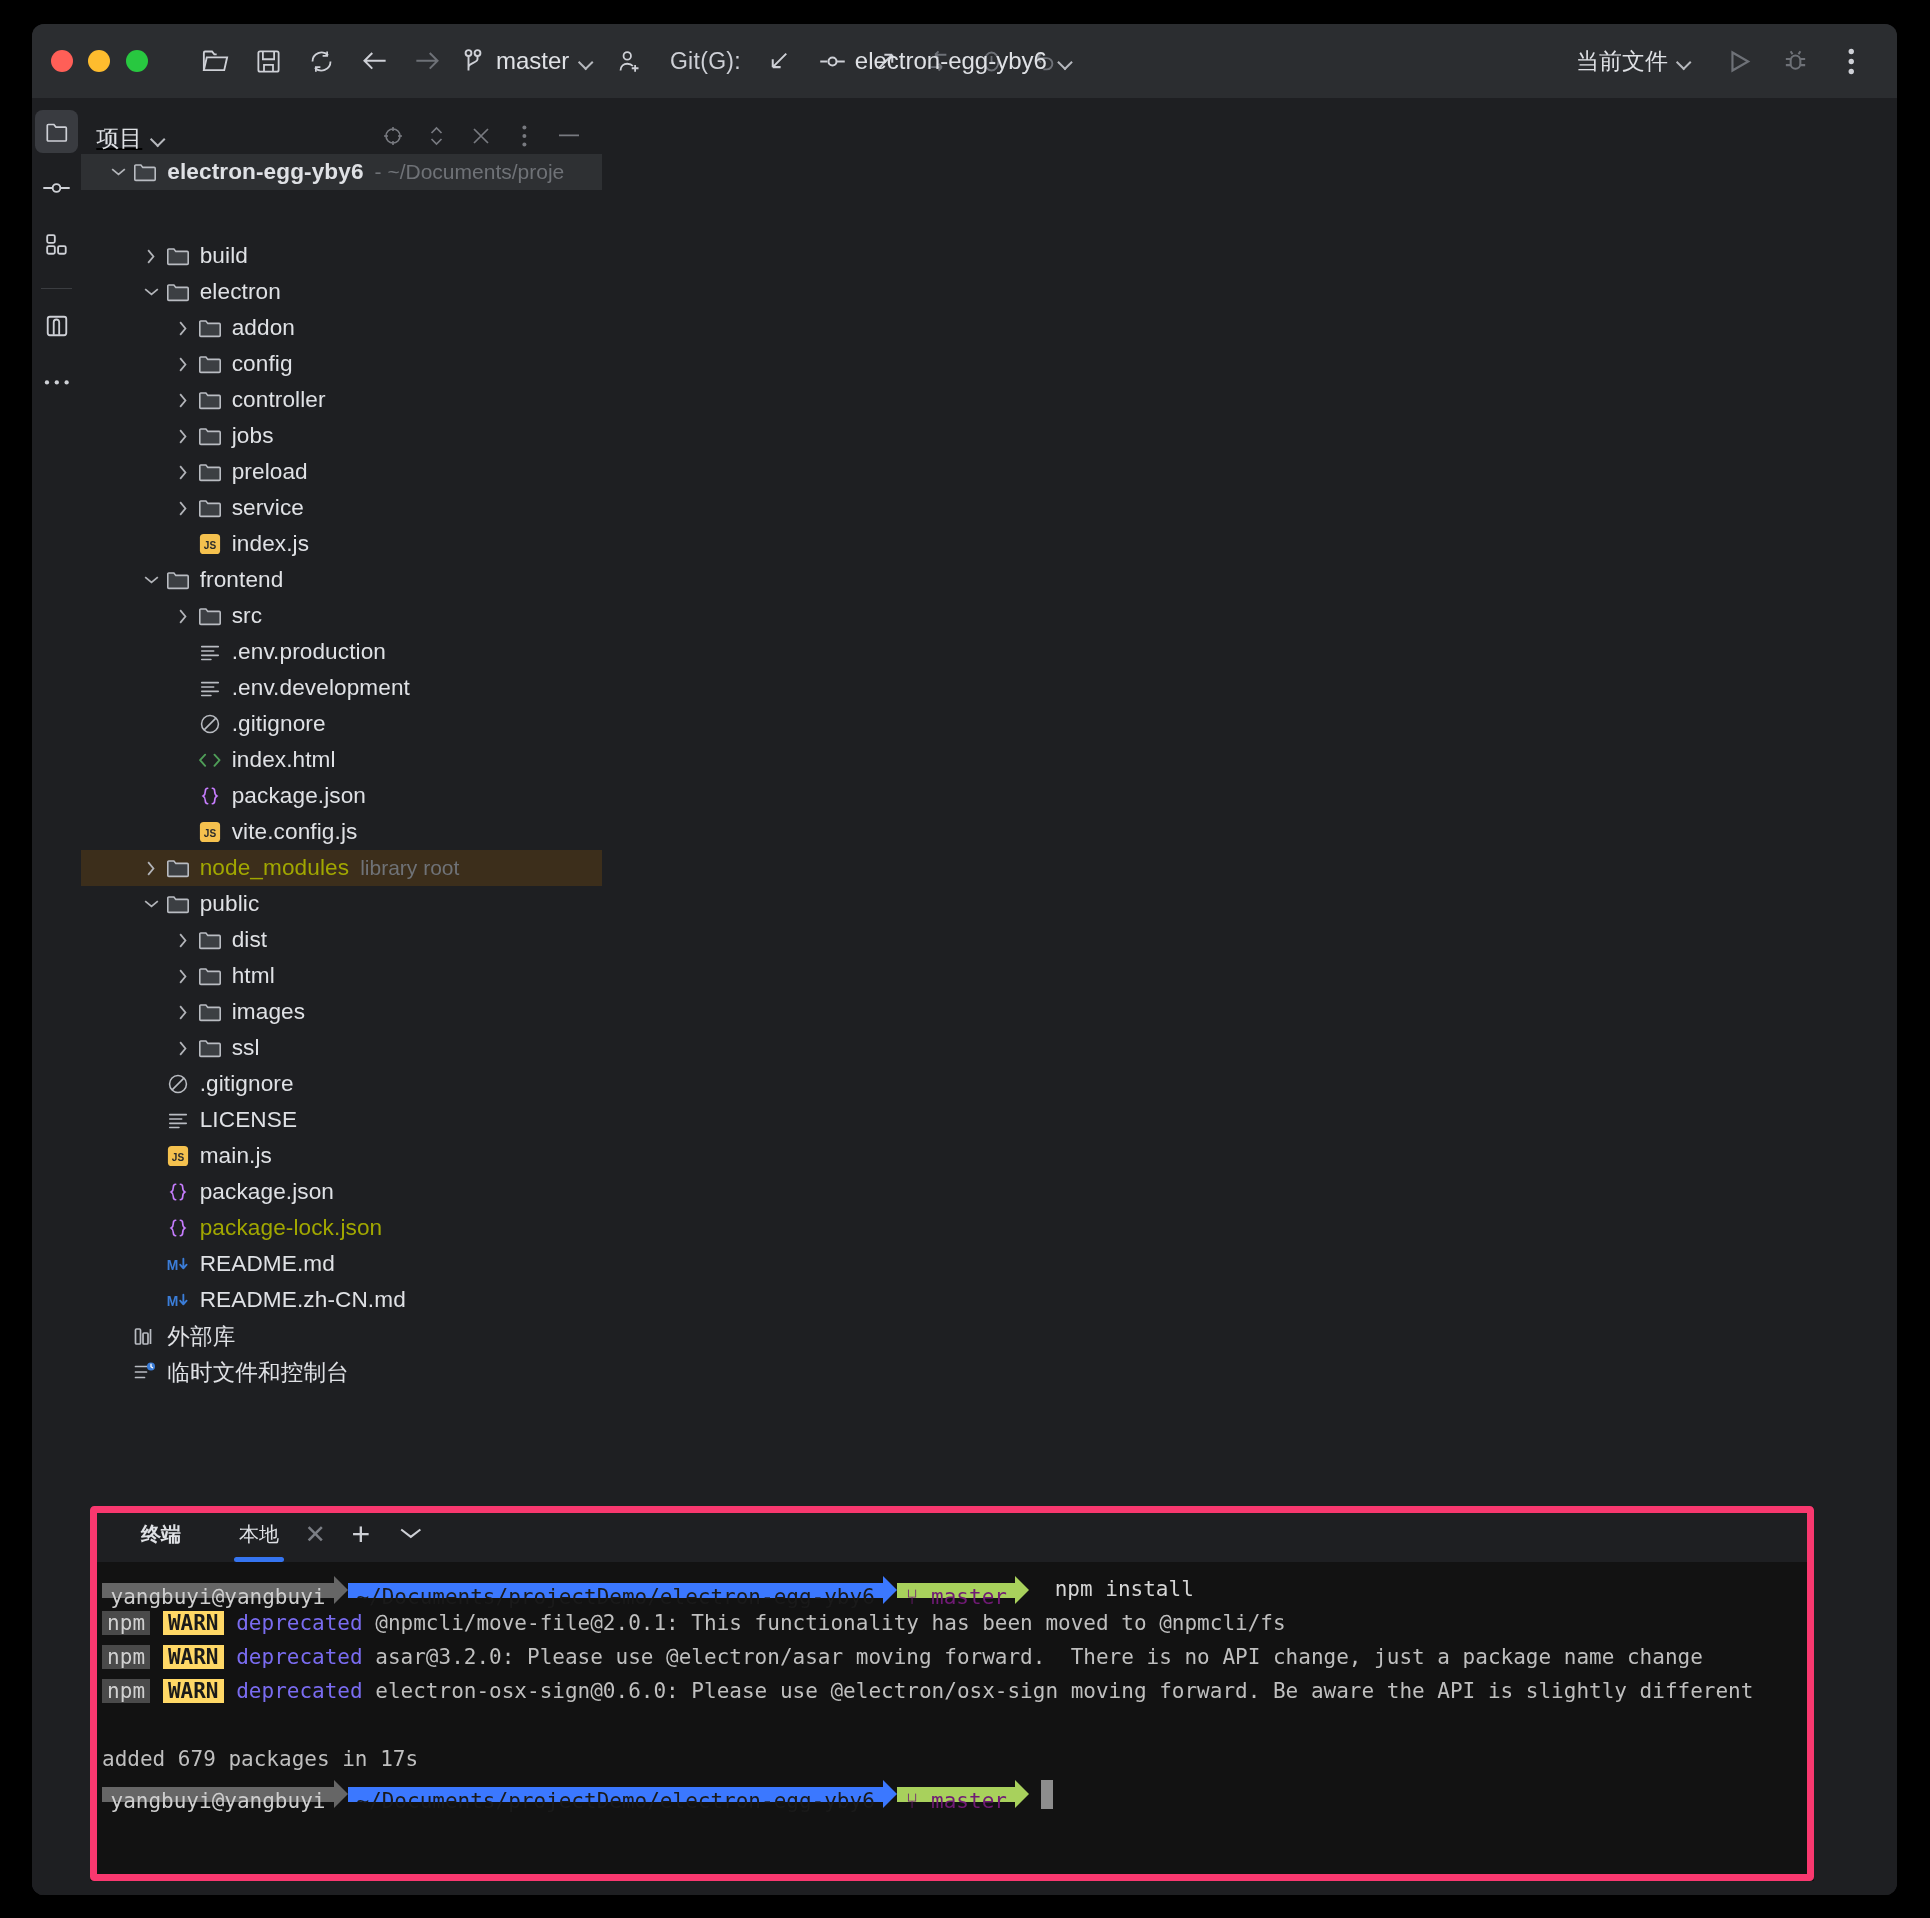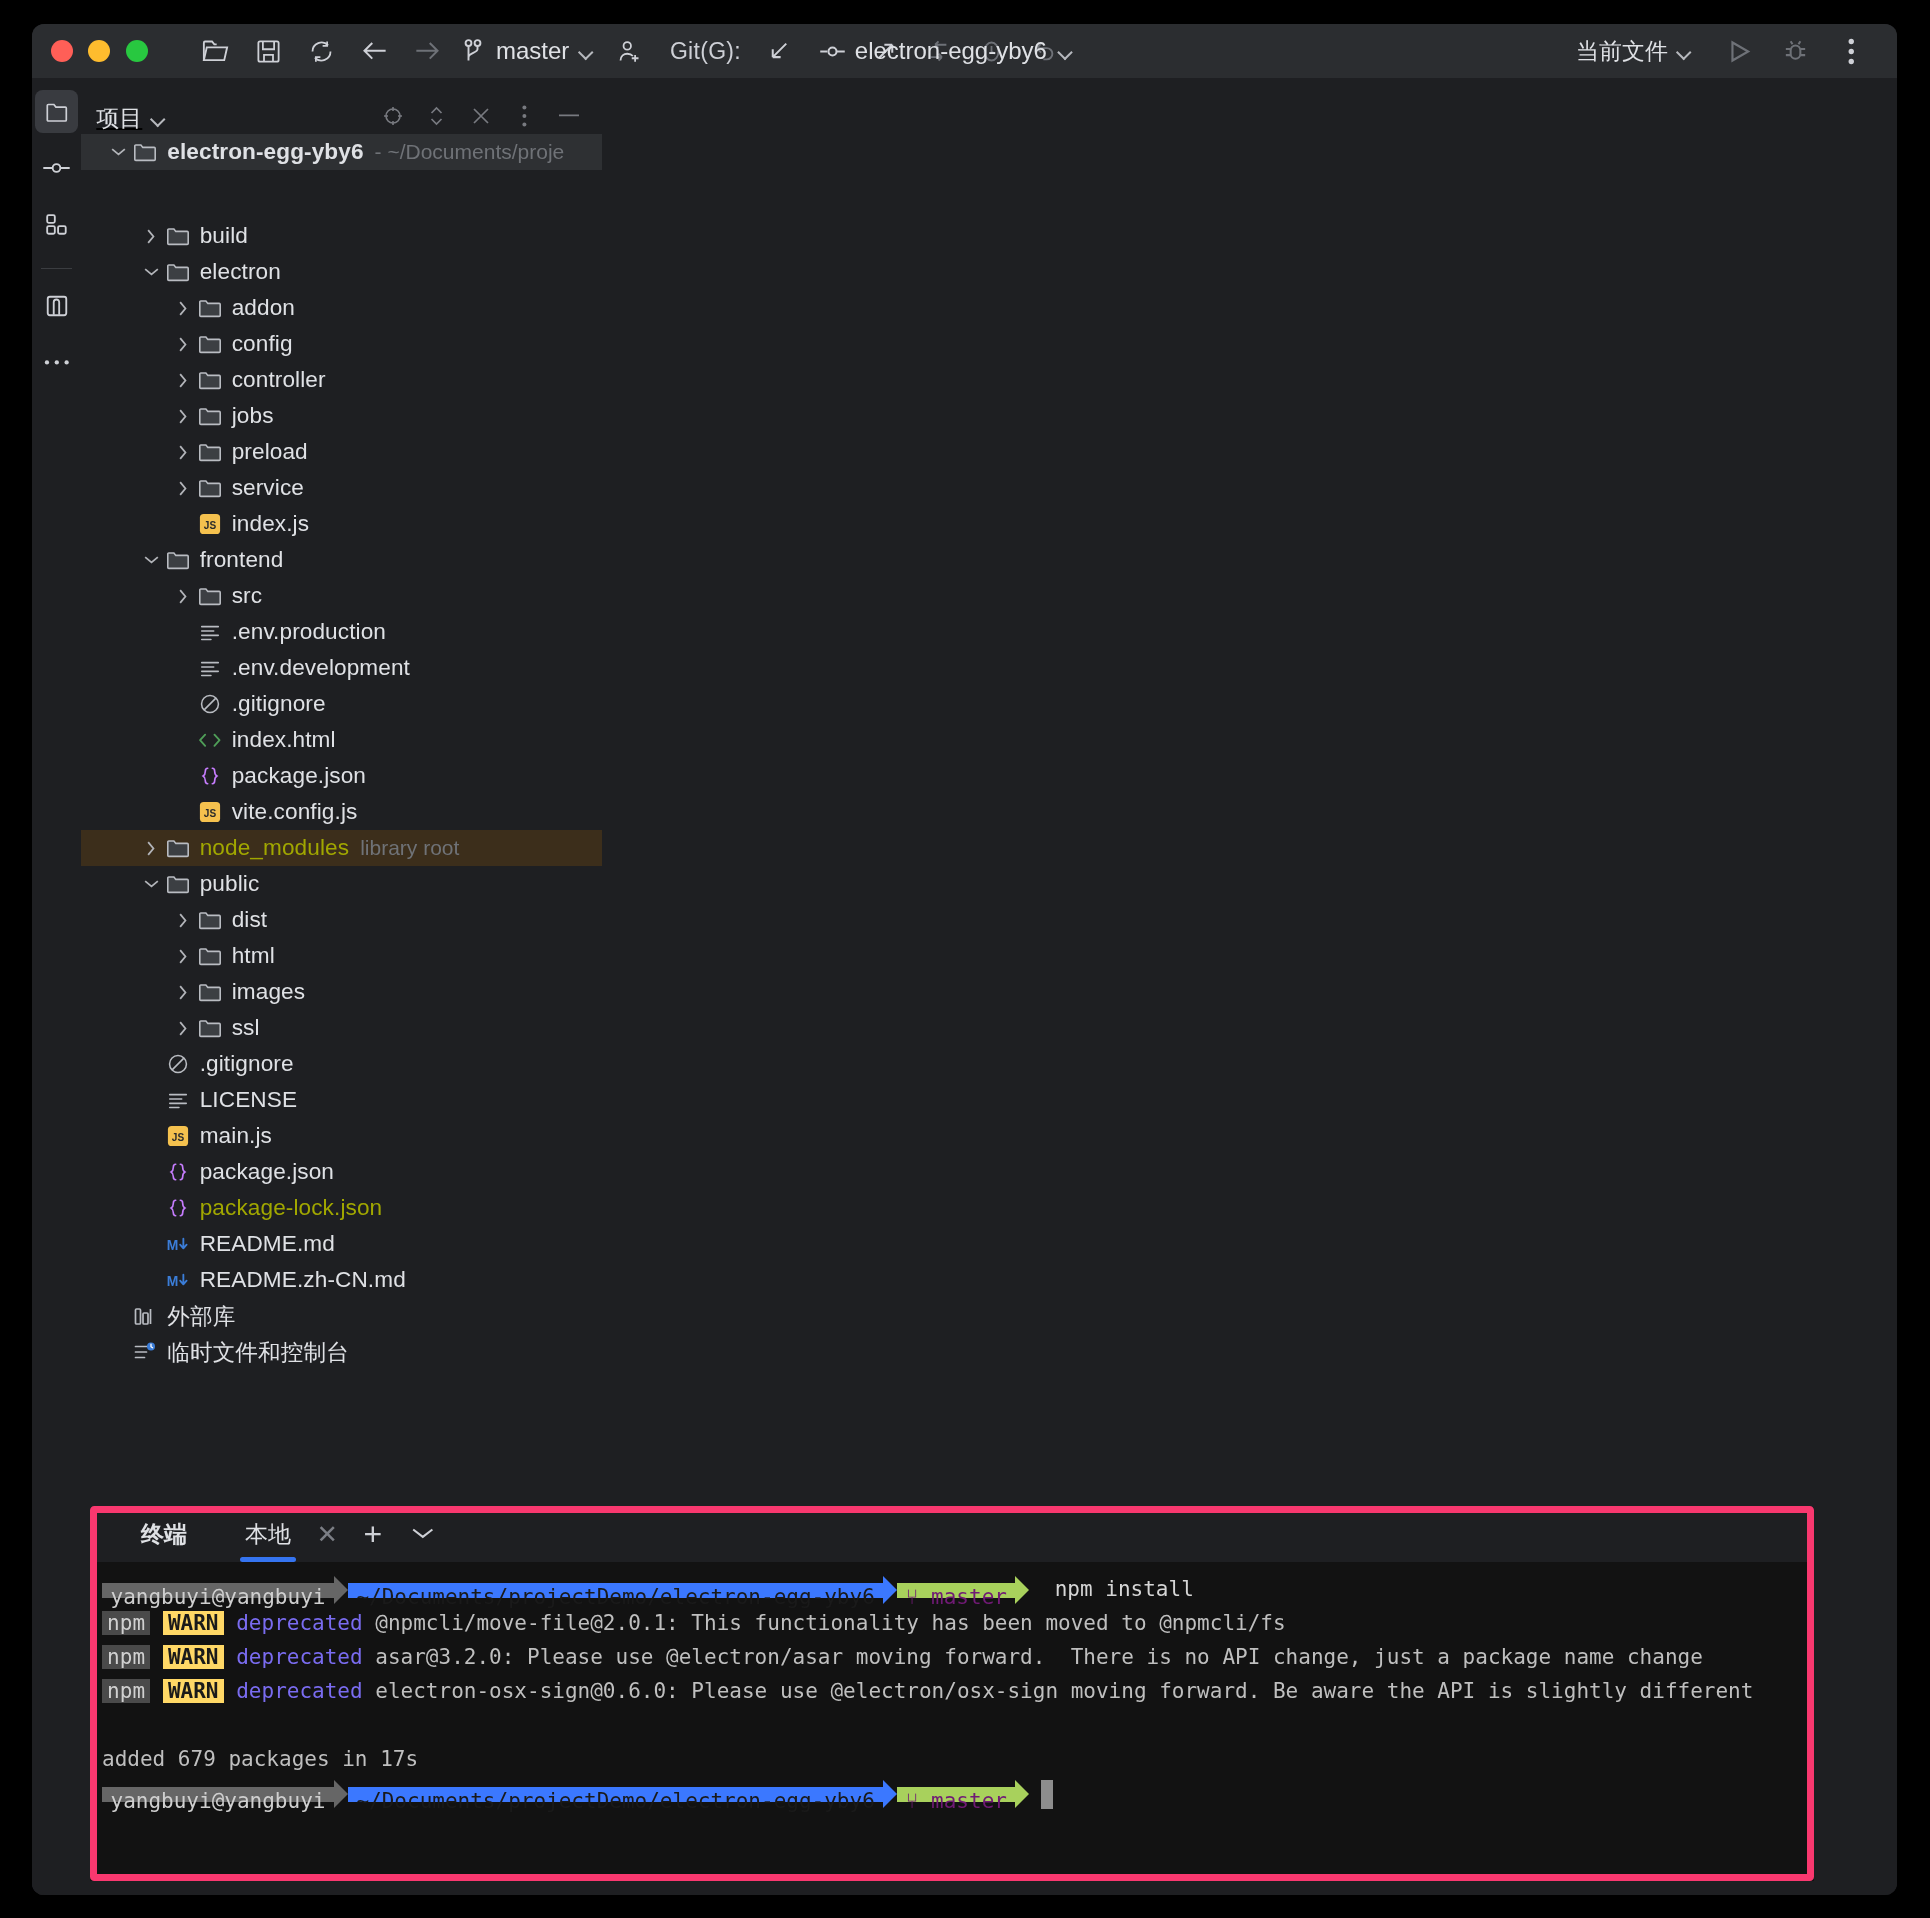--- a/index.html
+++ b/index.html
@@ -1,21 +1,21 @@
 <!DOCTYPE html>
 <html style="font-size:13.6px"><head>
 <meta charset="utf-8">
 <style>
   html,body{margin:0;padding:0;background:#000;}
   body{width:1930px;height:1918px;overflow:hidden;font-family:"Liberation Sans","DejaVu Sans",sans-serif;}
 
   .app{position:absolute;left:32px;top:24px;width:1865px;height:1871px;background:#1e1f22;border-radius:12px;overflow:hidden;}
 
   
-  .toolbar{height:54px;background:#2b2d30;display:flex;align-items:center;padding:0 19px;gap:0;position:relative;}
+  .toolbar{height:74px;background:#2b2d30;display:flex;align-items:center;padding:0 19px;gap:0;position:relative;}
   .traffic{display:flex;gap:15.3px;align-items:center;margin-right:41px;}
   .tl{width:22px;height:22px;border-radius:50%;}
   .tl.red{background:#ff5f57;}
   .tl.yellow{background:#febc2e;}
   .tl.green{background:#28c840;}
   .tbtn{width:53px;height:44px;display:flex;align-items:center;justify-content:center;color:#ced0d6;cursor:default;}
   .tbtn svg{display:block;}
   .tbtn.dim{color:#6e7177;}
   .branch{display:flex;align-items:center;gap:10.2px;color:#dfe1e5;font-size:24px;padding:0 8.5px 0 3.4px;}
   .gitlabel{color:#ced0d6;font-size:23px;margin:0 12px 0 13.6px;letter-spacing:0.3px;}
@@ -56,21 +56,21 @@
   .editor{flex:1;background:#1e1f22;position:relative;}
   .hints{position:absolute;left:281px;top:758px;}
   .hint{display:flex;align-items:baseline;gap:19px;margin-bottom:41px;}
   .hint-label{color:#dfe1e5;font-size:25.6px;}
   .hint-key{color:#868a91;font-size:25px;letter-spacing:1.7px;}
   .hint-drop{color:#dfe1e5;font-size:25.6px;margin-top:19px;}
   .pinkbox{position:absolute;left:58px;top:1482px;width:1724px;height:375px;border:7.7px solid #f9386f;border-radius:4.3px;box-sizing:border-box;pointer-events:none;z-index:6;}
 
   .termpanel{position:absolute;left:58px;top:1482px;width:1724px;height:375px;box-sizing:border-box;background:#1e1f22;z-index:3;display:flex;flex-direction:column;}
   .term-tabs{height:56px;display:flex;align-items:center;padding-left:39px;gap:0;background:#1e1f22;flex:none;}
-  .tt{color:#dfe1e5;font-size:23px;padding:0 12px;position:relative;height:56px;display:flex;align-items:center;}
+  .tt{color:#dfe1e5;font-size:20px;padding:0 12px;position:relative;height:56px;display:flex;align-items:center;}
   .tt.title{font-weight:bold;margin-right:34px;}
   .tt.active::after{content:"";position:absolute;left:6.8px;right:6.8px;bottom:0;height:5.1px;background:#3574f0;border-radius:2.6px;}
   .tt-close{color:#7b7e85;font-size:25.6px;margin-left:3.4px;padding:0 10.2px;}
   .tt-plus{color:#ced0d6;font-size:32px;padding:0 15.3px;line-height:1;}
   .tt-chev{color:#ced0d6;padding:0 12px;}
   .console{flex:1;background:#121212;overflow:hidden;padding:10.2px 0 0 12px;font-family:"DejaVu Sans Mono","Liberation Mono",monospace;font-size:21px;line-height:34px;color:#bfbfbf;}
   .cline{white-space:pre;height:34px;}
   .seg{display:inline-block;height:15px;line-height:29px;padding:0 8.5px;vertical-align:middle;}
   .seg-user{background:#666666;color:#cfcfcf;}
   .seg-path{background:#3b78ff;color:#1a1a1a;}

